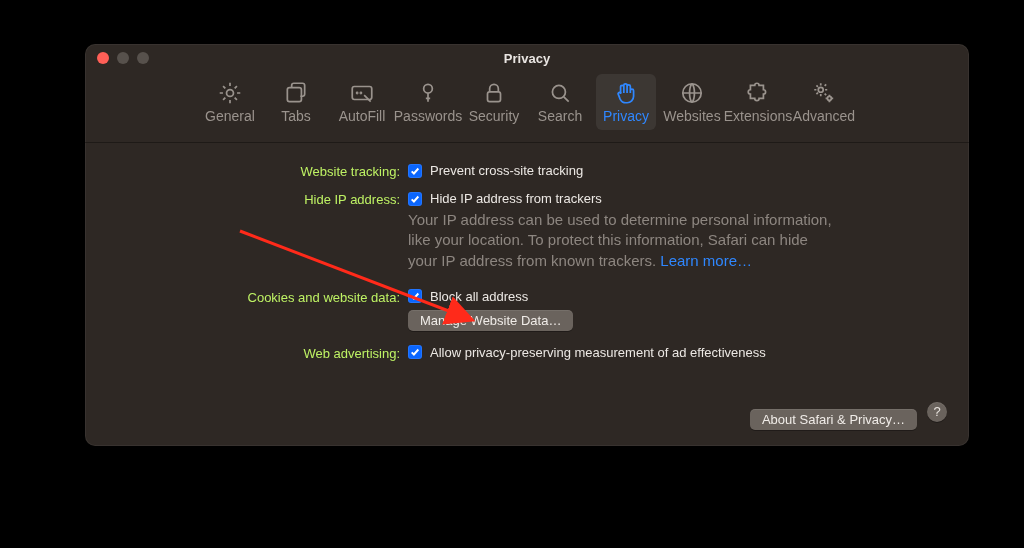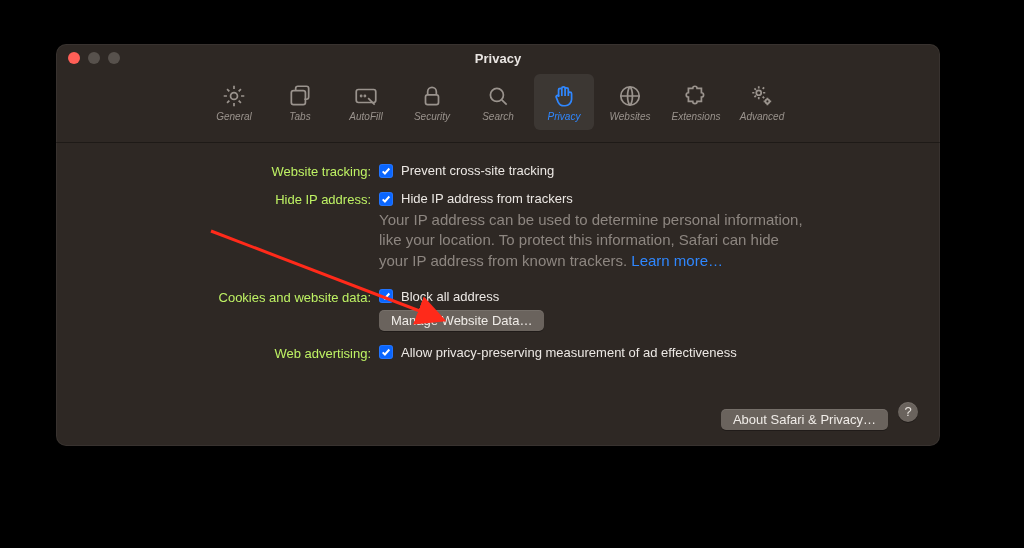--- a/index.html
+++ b/index.html
@@ -7,21 +7,21 @@
     padding: 0;
     width: 1024px;
     height: 548px;
     background: #000;
     font-family: -apple-system, "Helvetica Neue", Arial, sans-serif;
     -webkit-font-smoothing: antialiased;
     overflow: hidden;
   }
   .window {
     position: absolute;
-    left: 56px;
+    left: 85px;
     top: 44px;
     width: 884px;
     height: 402px;
     background: #2e2824;
     border-radius: 10px;
     box-shadow: 0 20px 60px rgba(0,0,0,0.6), 0 0 0 1px rgba(255,255,255,0.05) inset;
     overflow: hidden;
   }
   
   .titlebar {
@@ -73,24 +73,23 @@
   .tab.selected {
     background: rgba(255,255,255,0.07);
   }
   .tab .icon {
     width: 26px; height: 26px;
     display: flex; align-items: center; justify-content: center;
   }
   .tab .icon svg { fill: none; stroke: #9a938d; stroke-width: 1.6; }
   .tab.selected .icon svg { stroke: #2f87ff; }
   .tab .lbl {
-    font-size: 10px;
+    font-size: 14px;
     color: #9a938d;
     margin-top: 2px;
-    font-style: italic;
   }
   .tab.selected .lbl { color: #2f87ff; }
 
   
   .content {
     padding: 20px 40px 0 40px;
     color: #e6e1dc;
   }
   .row {
     display: flex;
@@ -219,20 +218,29 @@
         <svg viewBox="0 0 24 24">
             <rect x="3" y="6" width="18" height="12" rx="2"></rect>
             <path d="M14 14l6 6"></path>
             <circle cx="7.5" cy="12" r="0.5"></circle>
             <circle cx="11" cy="12" r="0.5"></circle>
           </svg>
       </span>
       <span class="lbl">AutoFill</span>
     </div>
 
+    <div class="tab">
+      <span class="icon">
+        <svg viewBox="0 0 24 24">
+            <circle cx="12" cy="8" r="4"></circle>
+            <path d="M12 12v8M10 17h4"></path>
+          </svg>
+      </span>
+      <span class="lbl">Passwords</span>
+    </div>
 
     <div class="tab">
       <span class="icon">
         <svg viewBox="0 0 24 24">
             <rect x="6" y="11" width="12" height="9" rx="2"></rect>
             <path d="M8 11V8a4 4 0 0 1 8 0v3"></path>
           </svg>
       </span>
       <span class="lbl">Security</span>
     </div>

